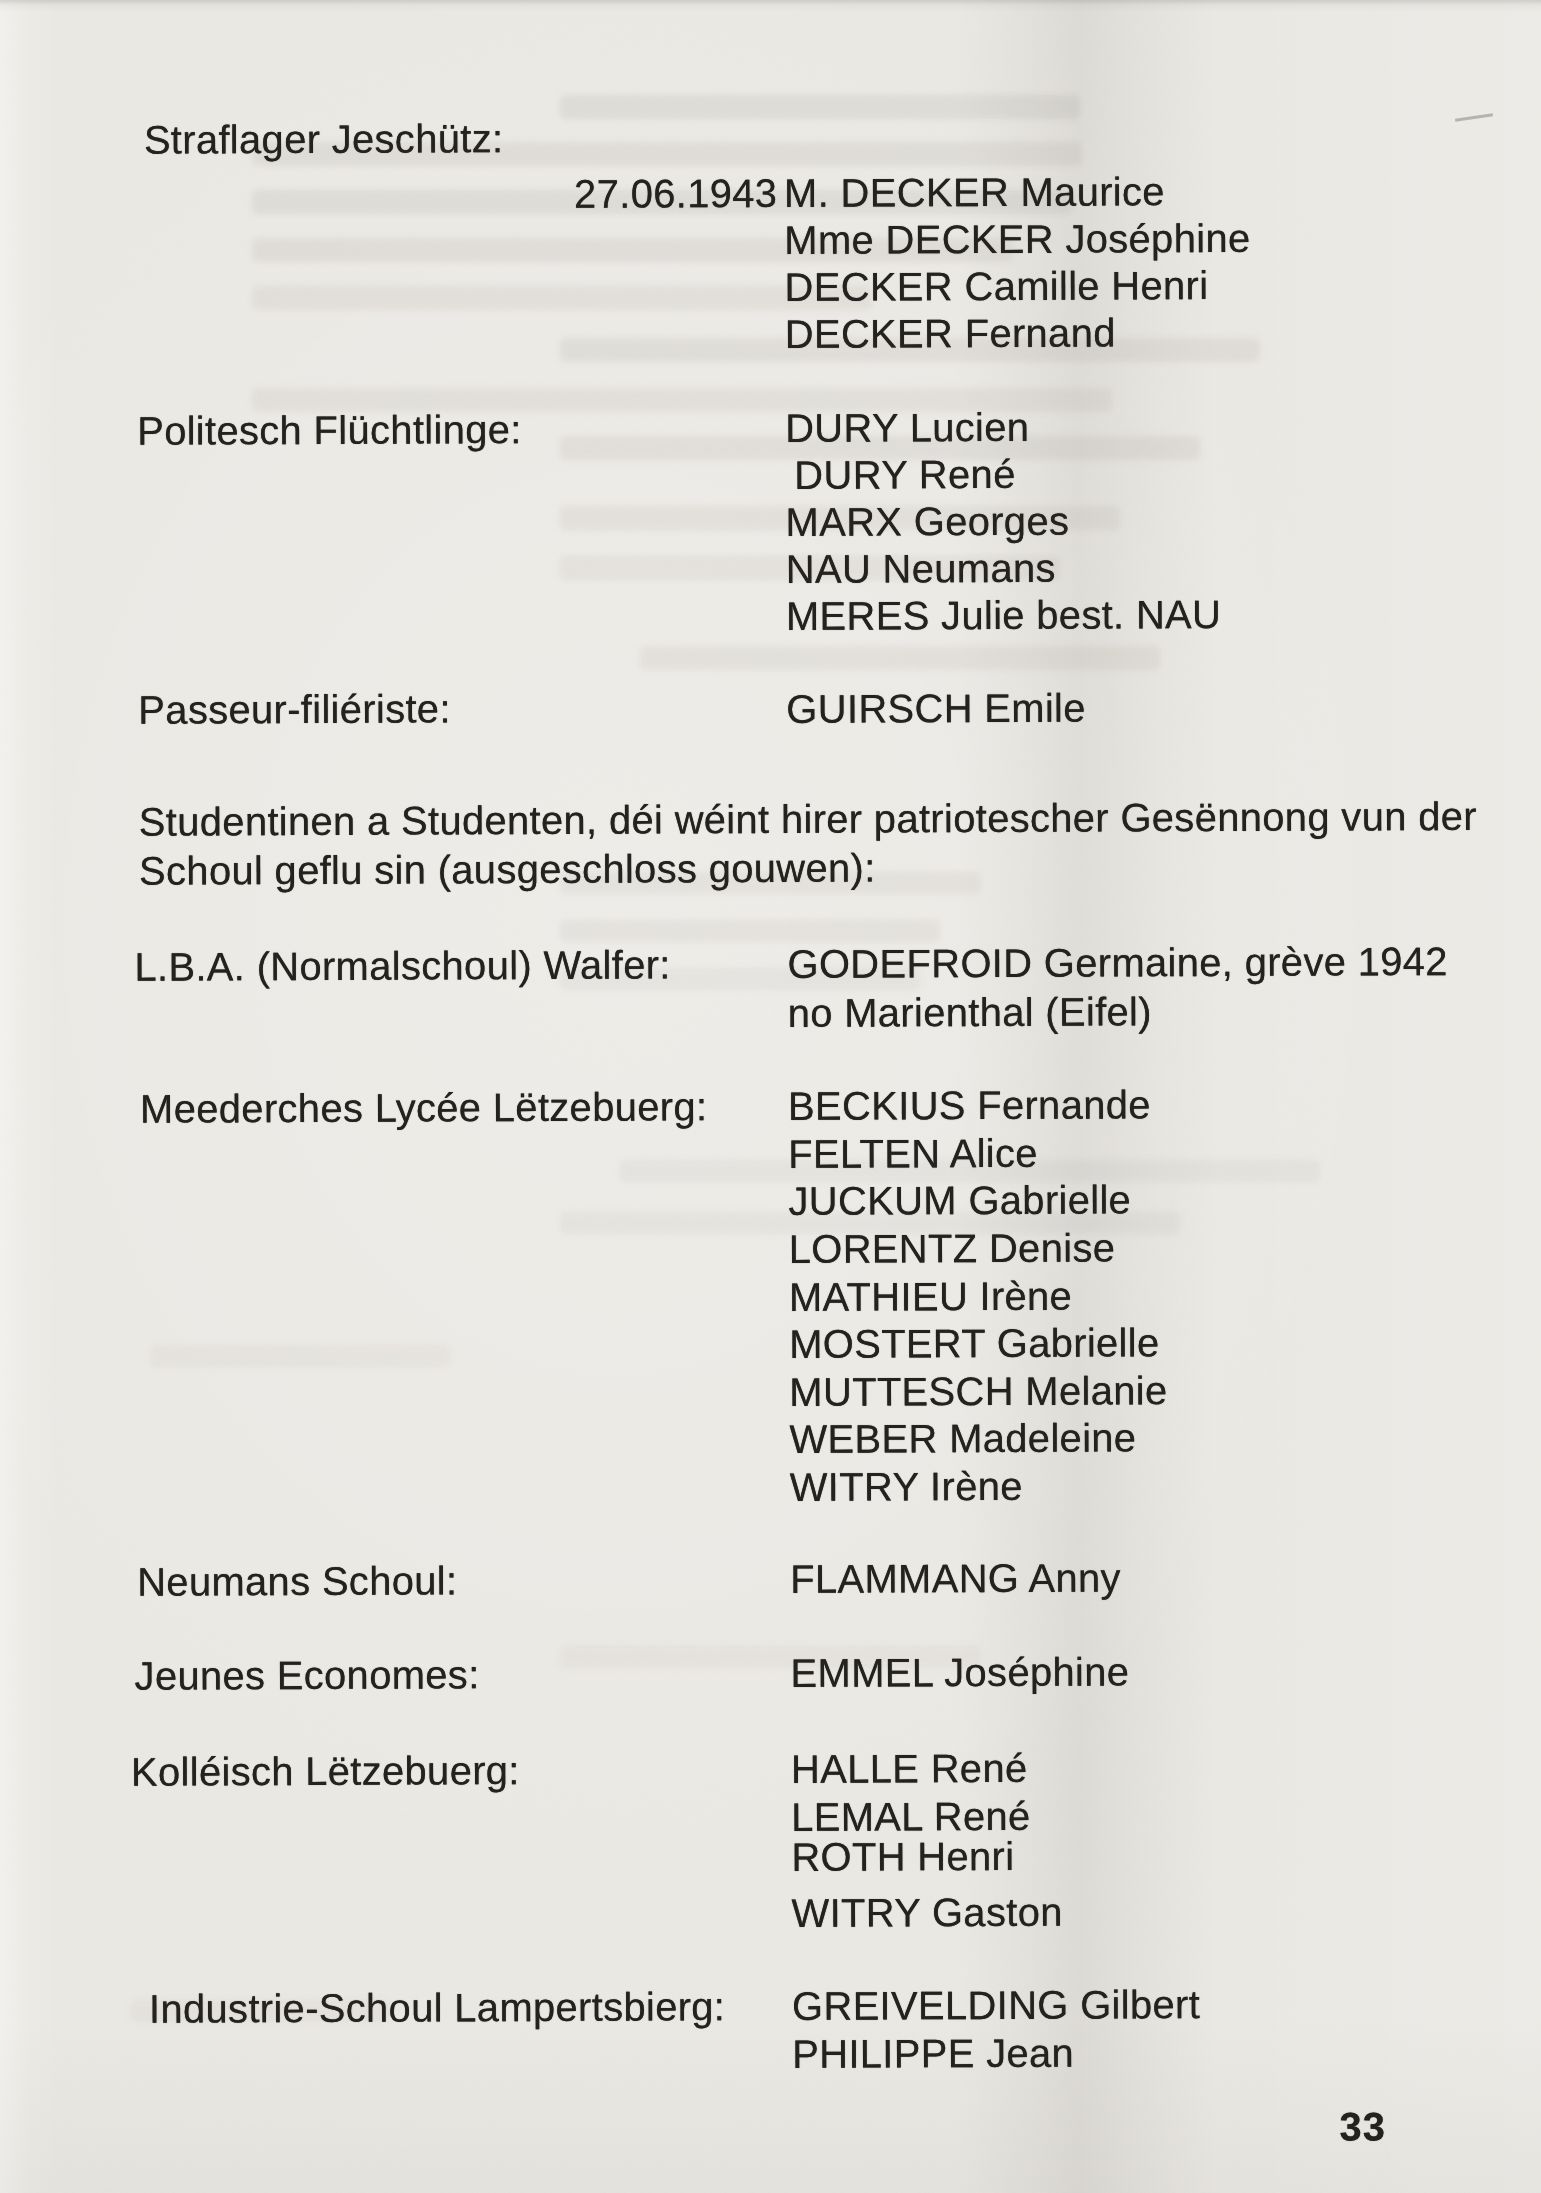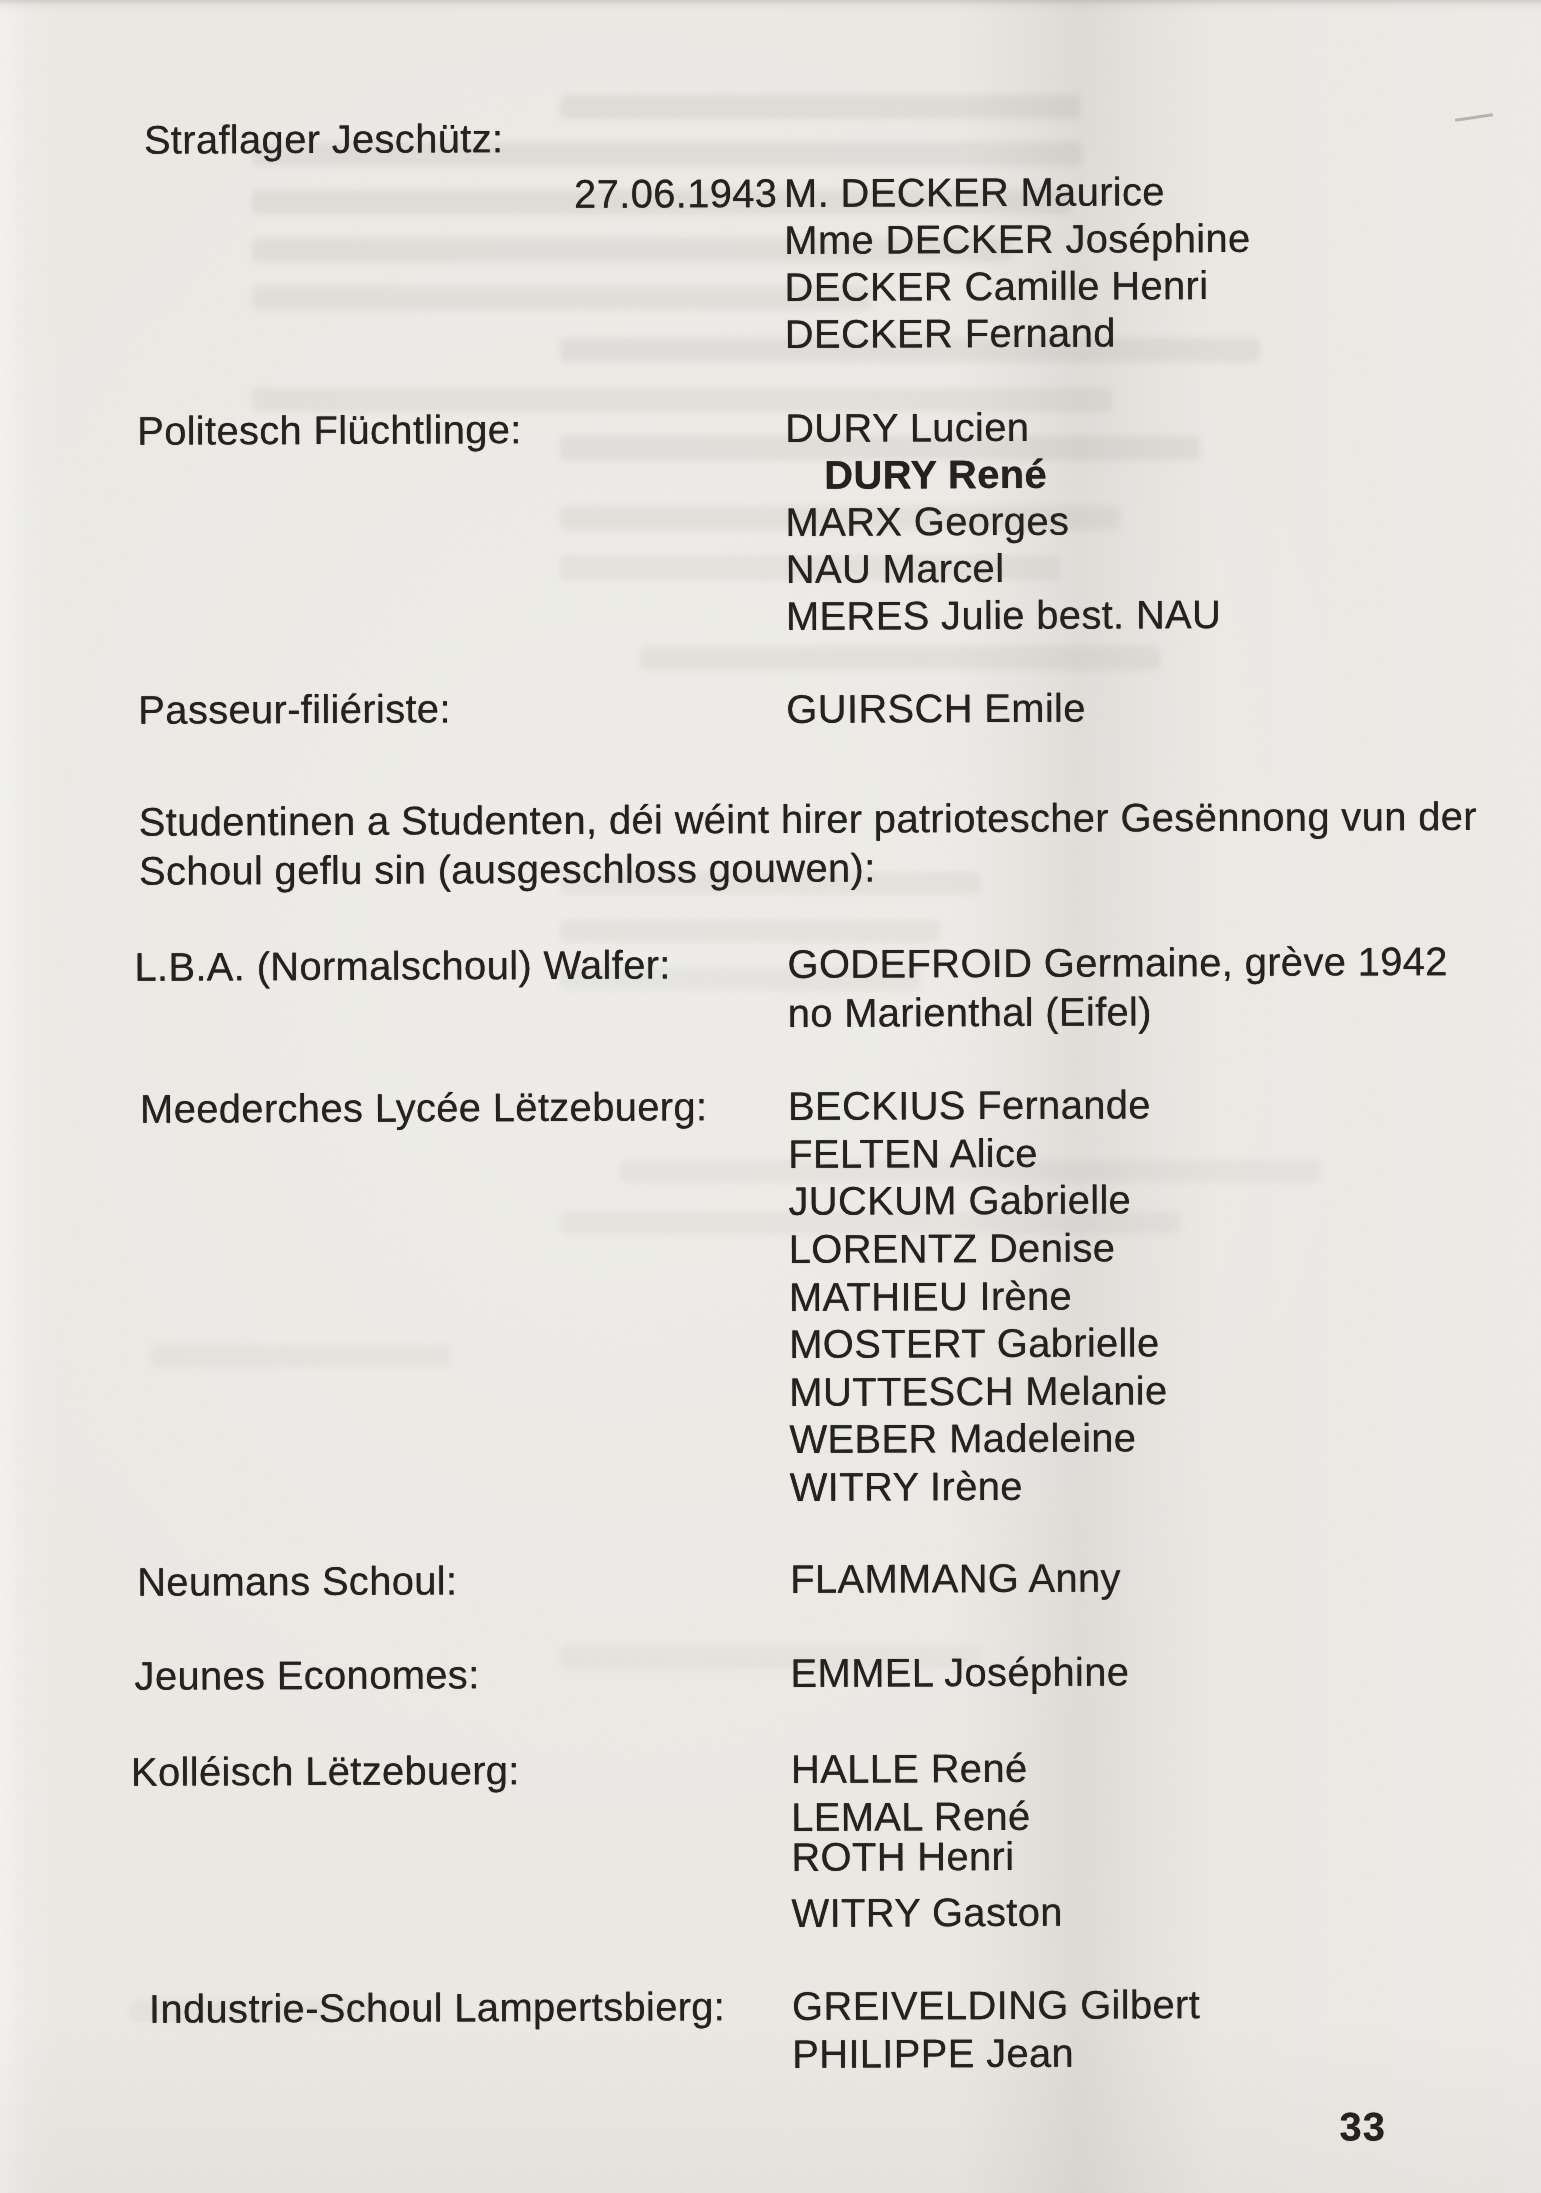--- a/index.html
+++ b/index.html
@@ -95,23 +95,23 @@
 
     <div class="line" style="left:148px; top:114px;">Straflager Jeschütz:</div>
     <div class="line" style="left:578px; top:170px;">27.06.1943</div>
     <div class="line" style="left:788px; top:170px;">M. DECKER Maurice</div>
     <div class="line" style="left:788px; top:217px;">Mme DECKER Joséphine</div>
     <div class="line" style="left:788px; top:264px;">DECKER Camille Henri</div>
     <div class="line" style="left:788px; top:311px;">DECKER Fernand</div>
 
     <div class="line" style="left:140px; top:405px;">Politesch Flüchtlinge:</div>
     <div class="line" style="left:788px; top:405px;">DURY Lucien</div>
-    <div class="line" style="left:827px; top:452px;font-weight:bold;">DURY René</div>
+    <div class="line" style="left:797px; top:452px;">DURY René</div>
     <div class="line" style="left:788px; top:499px;">MARX Georges</div>
-    <div class="line" style="left:788px; top:546px;">NAU Marcel</div>
+    <div class="line" style="left:788px; top:546px;">NAU Neumans</div>
     <div class="line" style="left:788px; top:593px;">MERES Julie best. NAU</div>
 
     <div class="line" style="left:140px; top:684px;">Passeur-filiériste:</div>
     <div class="line" style="left:788px; top:686px;">GUIRSCH Emile</div>
 
     <div class="line" style="left:140px; top:796px;">Studentinen a Studenten, déi wéint hirer patriotescher Gesënnong vun der</div>
     <div class="line" style="left:140px; top:845px;">Schoul geflu sin (ausgeschloss gouwen):</div>
 
     <div class="line" style="left:135px; top:941px;">L.B.A. (Normalschoul) Walfer:</div>
     <div class="line" style="left:788px; top:941px;">GODEFROID Germaine, grève 1942</div>

